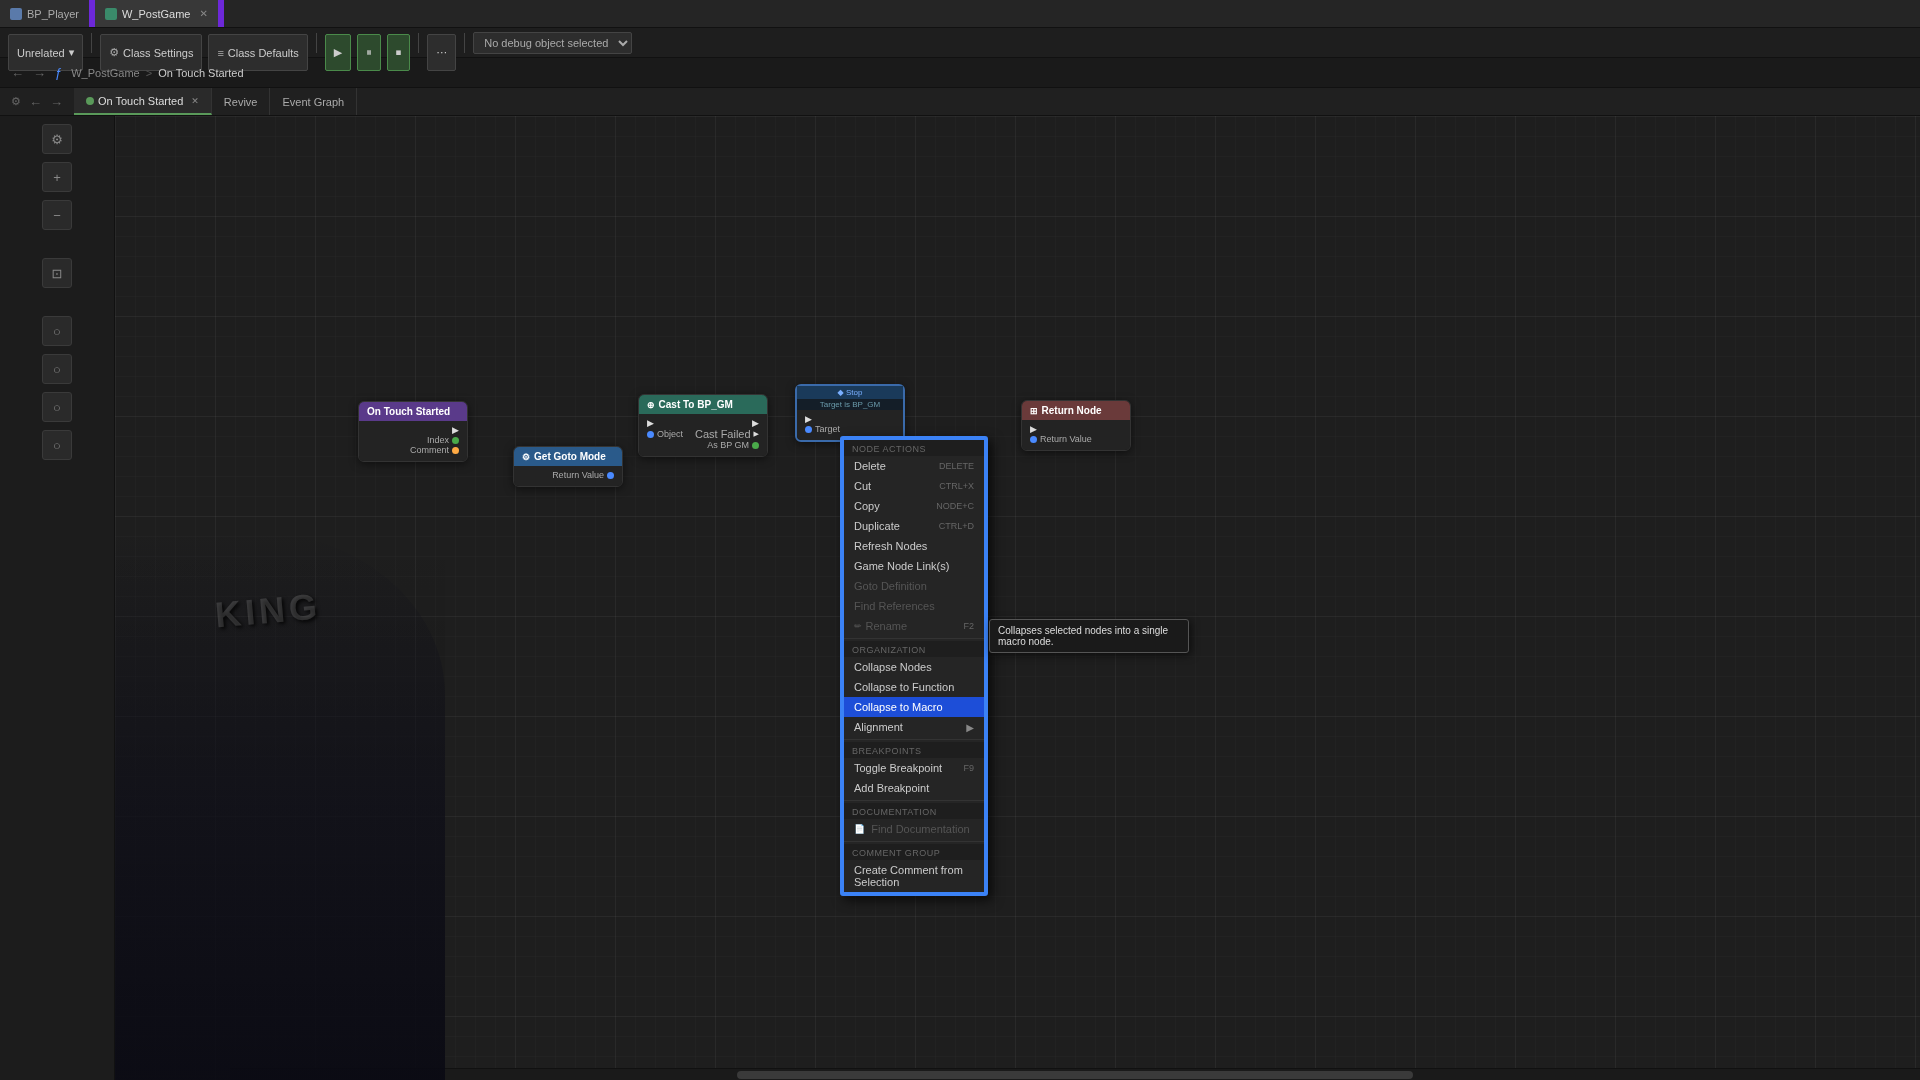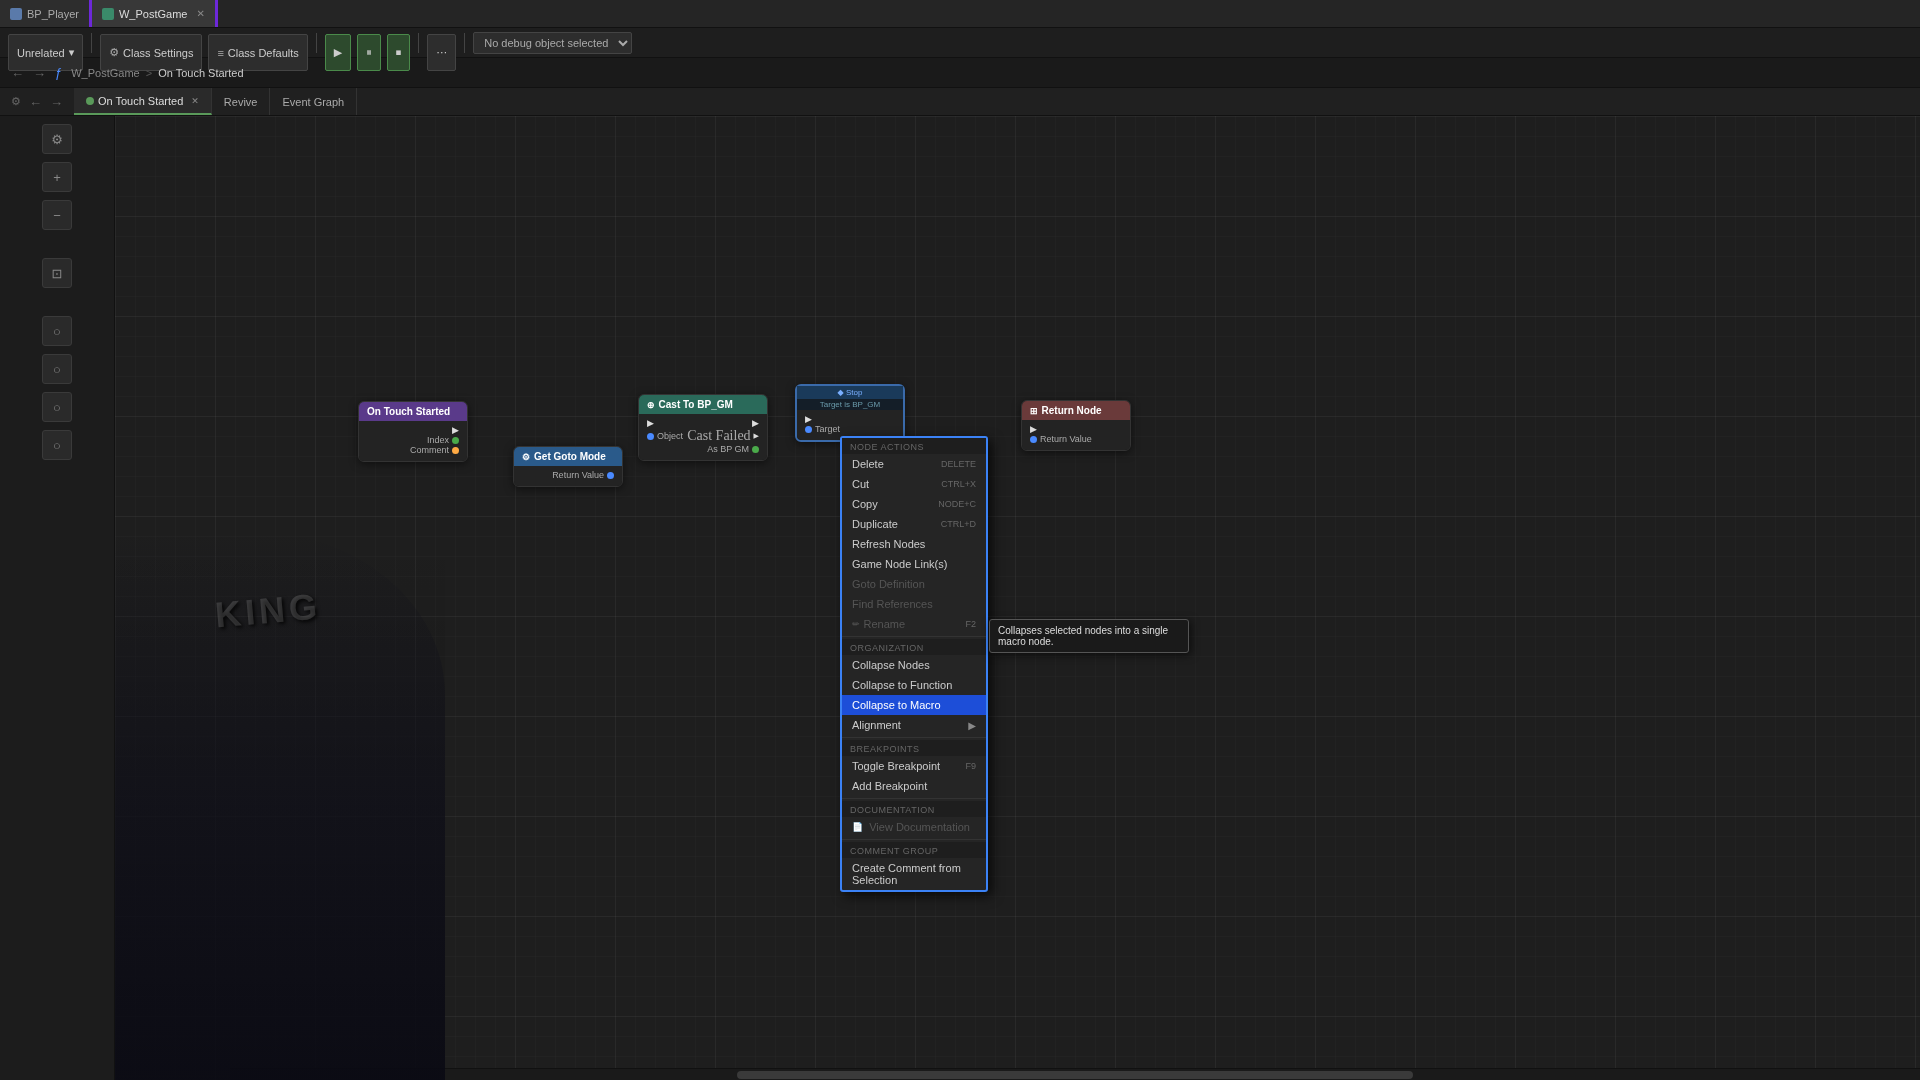--- a/index.html
+++ b/index.html
@@ -23,21 +23,21 @@
       align-items: center;
       border-bottom: 1px solid #111;
     }
 
     .tab {
       display: flex;
       align-items: center;
       padding: 0 10px;
       height: 100%;
       background: #2d2d2d;
-      border-right: 3px solid #6d28d9;
+      border-right: 6px solid #6d28d9;
       font-size: 11px;
       color: #aaa;
       gap: 5px;
     }
     .tab.active { background: #383838; color: #ddd; }
     .tab-icon { width: 12px; height: 12px; border-radius: 2px; background: #5a8a5a; display: inline-block; }
     .tab-close { color: #888; cursor: pointer; font-size: 10px; margin-left: 4px; }
 
     
     #toolbar {
@@ -262,21 +262,21 @@
       pointer-events: none;
     }
 
     
     #context-menu {
       position: absolute;
       left: 725px;
       top: 320px;
       width: 148px;
       background: #252525;
-      border: 2px solid #3b82f6;
+      border: 4px solid #3b82f6;
       border-radius: 3px;
       z-index: 100;
       box-shadow: 4px 4px 12px rgba(0,0,0,0.7);
     }
     .ctx-section-header {
       padding: 4px 8px 2px;
       font-size: 9px;
       color: #666;
       text-transform: uppercase;
       letter-spacing: 0.5px;
@@ -589,21 +589,21 @@
             <div class="pin-right">
               <span style="font-size:9px;color:#ddd;">▶</span>
             </div>
           </div>
           <div class="pin-row">
             <div class="pin-left">
               <span class="bp-pin-dot dot-blue" style="width:7px;height:7px;border-radius:50%;"></span>
               <span style="font-size:9px;color:#aaa;">Object</span>
             </div>
             <div class="pin-right">
-              <span style="font-size:14px;color:#aaa;font-family:Liberation Serif, serif;">Cast Failed</span>
+              <span style="font-size:11px;color:#aaa;">Cast Failed</span>
               <span style="font-size:7px;color:#ddd;">▶</span>
             </div>
           </div>
           <div class="pin-row">
             <div></div>
             <div class="pin-right">
               <span style="font-size:9px;color:#aaa;">As BP GM</span>
               <span class="bp-pin-dot dot-green" style="width:7px;height:7px;border-radius:50%;"></span>
             </div>
           </div>
@@ -724,21 +724,21 @@
         <div class="ctx-item">
           <span>Add Breakpoint</span>
         </div>
         <div class="ctx-separator"></div>
 
         <div class="ctx-section-header">
           <span>DOCUMENTATION</span>
         </div>
         <div class="ctx-item disabled">
           <span style="font-size:9px;">📄</span>
-          <span>View Documentation</span>
+          <span>Find Documentation</span>
         </div>
         <div class="ctx-separator"></div>
 
         <div class="ctx-section-header">
           <span>COMMENT GROUP</span>
         </div>
         <div class="ctx-item">
           <span>Create Comment from Selection</span>
         </div>
       </div>

